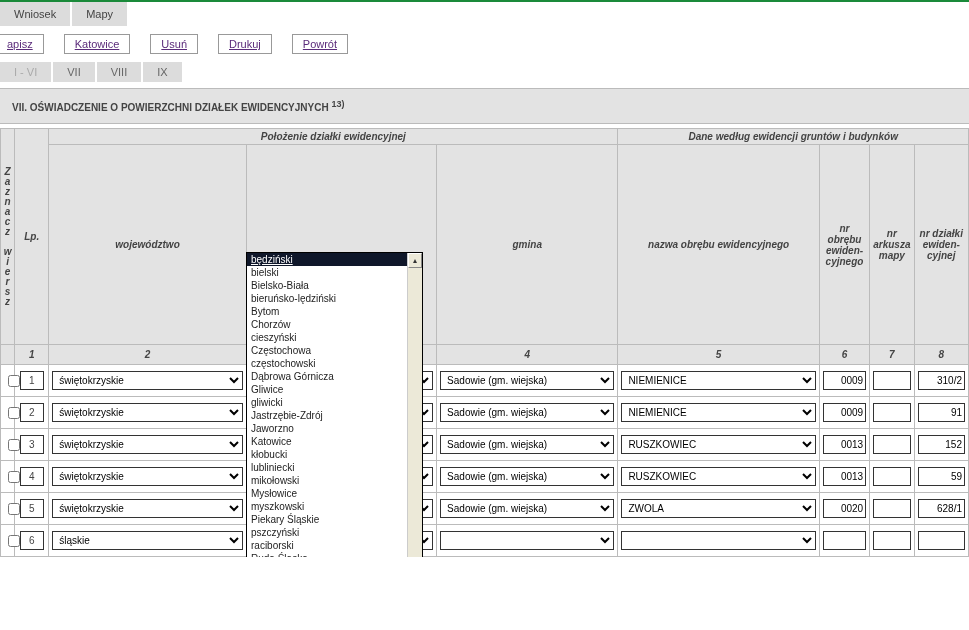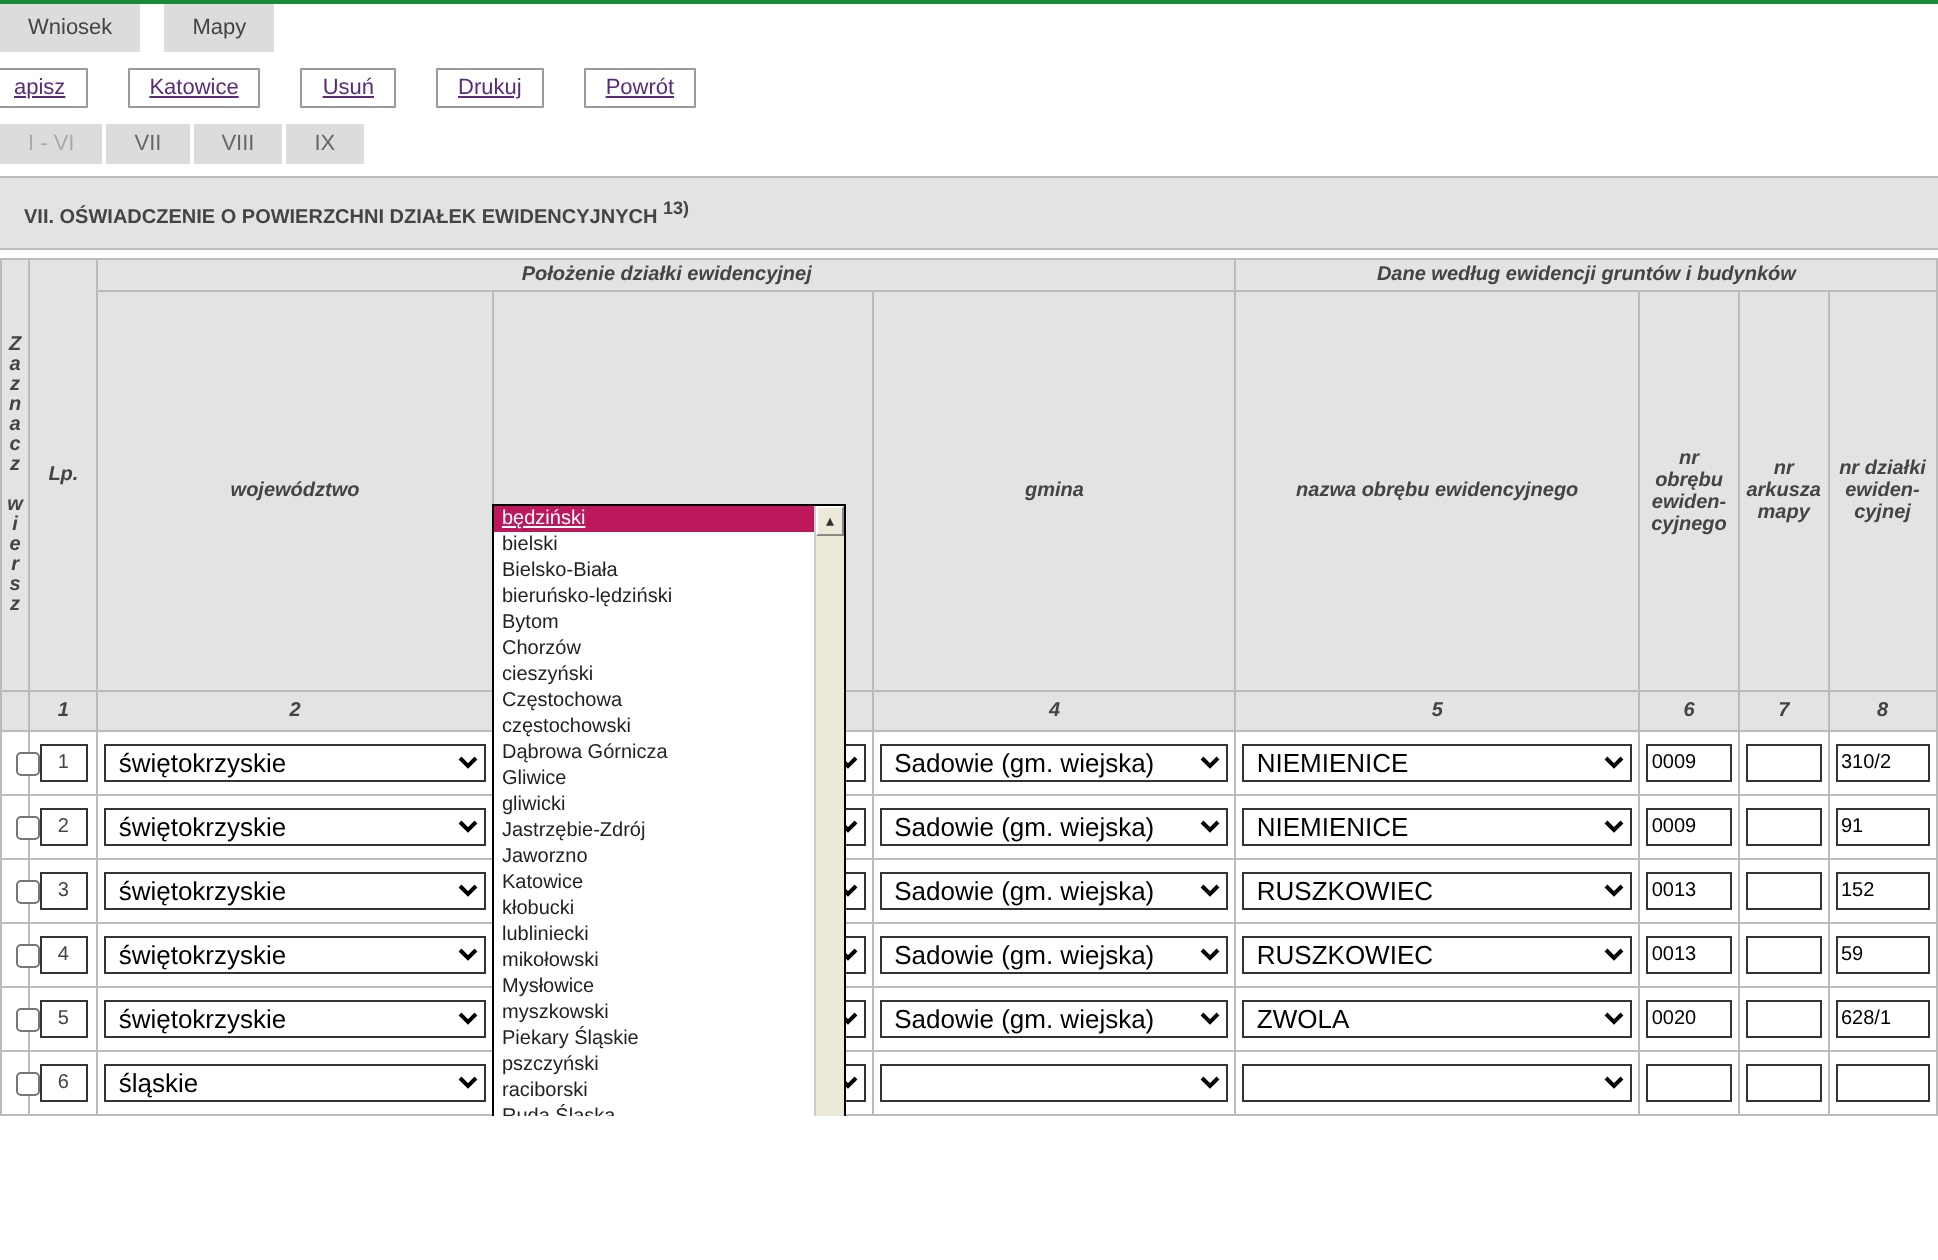--- a/index.html
+++ b/index.html
@@ -14,21 +14,21 @@
   body { border-top: 2px solid #1a8a3a; }
 
   
   .tabstrip {
     display: flex;
     background: #fff;
   }
   .tab {
     background: #dcdcdc;
     padding: 6px 14px;
-    margin-right: 12px;
+    margin-right: 2px;
     cursor: pointer;
     color: #444;
   }
 
   
   .toolbar {
     display: flex;
     gap: 20px;
     padding: 8px 2px;
     align-items: flex-end;
@@ -87,33 +87,33 @@
   }
   table.grid th { font-weight: bold; font-style: italic; }
   .col-zaznacz { font-size: 8px; line-height: 1; padding: 2px 1px; }
   .col-zaznacz span { display:block; }
   table.grid tbody td { background: #fff; padding: 6px 3px; }
   table.grid tr.num-row td { background: #e3e3e3; font-style: italic; font-weight: bold; font-size: 10px; padding: 4px 2px; }
 
   .cell-select {
     width: 100%;
     font-family: inherit;
-    font-size: 13px;
+    font-size: 10px;
     border: 1px solid #333;
     height: 19px;
     background: #fff;
     padding: 0 2px;
   }
   .cell-input {
     width: 100%;
     font-family: inherit;
     font-size: 10px;
     border: 1px solid #333;
     height: 19px;
-    text-align: left;
+    text-align: right;
     padding: 0 2px;
   }
   .lp-box {
     width: 24px;
     text-align: center;
     border: 1px solid #333;
     height: 19px;
     font-size: 10px;
     display: inline-block;
     line-height: 17px;
@@ -137,21 +137,21 @@
     font-size: 10px;
   }
   .dropdown-open .dd-item {
     padding: 0 4px;
     line-height: 13px;
     color: #222;
     white-space: nowrap;
     cursor: pointer;
   }
   .dropdown-open .dd-item.sel {
-    background: #be185d;
+    background: #0f172a;
     color: #fff;
     text-decoration: underline;
   }
   .dropdown-open .dd-scroll {
     position: absolute;
     right: 0; top: 0; bottom: 0;
     width: 15px;
     background: #ece9d8;
     border-left: 1px solid #ccc;
   }

